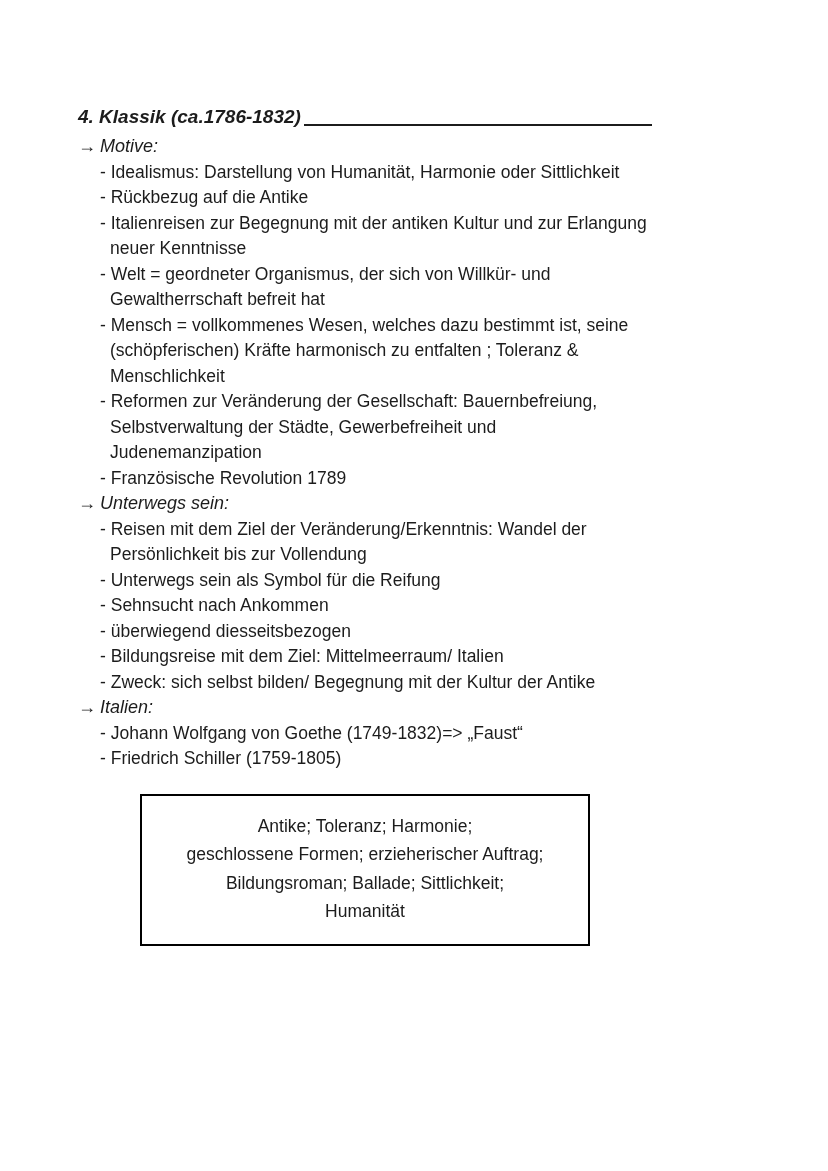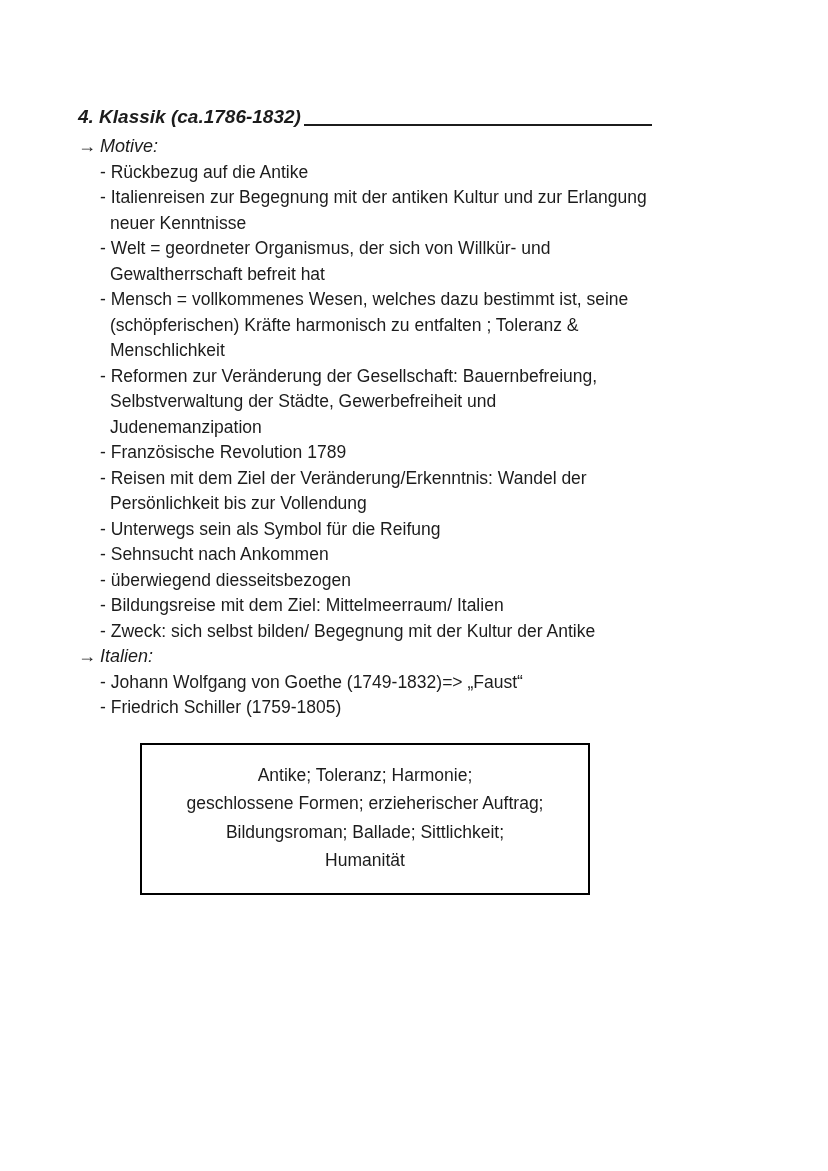--- a/index.html
+++ b/index.html
@@ -79,32 +79,36 @@
 
   <div class="title-row">
     <span class="doc-title">4. Klassik (ca.1786-1832)</span>
     <span class="title-underline"></span>
   </div>
 
   <div class="section">
     <div class="section-heading">
       <span class="arrow">→</span><span class="heading-text">Motive:</span>
     </div>
+    <div class="item"><span class="dash">-</span> <span>Idealismus: Darstellung von Humanität, Harmonie oder Sittlichkeit</span></div>
     <div class="item"><span class="dash">-</span> <span>Rückbezug auf die Antike</span></div>
     <div class="item"><span class="dash">-</span> <span>Italienreisen zur Begegnung mit der antiken Kultur und zur Erlangung neuer Kenntnisse</span></div>
   </div>
 
   <div class="section">
     <div class="item"><span class="dash">-</span> <span>Welt = geordneter Organismus, der sich von Willkür- und Gewaltherrschaft befreit hat</span></div>
     <div class="item"><span class="dash">-</span> <span>Mensch = vollkommenes Wesen, welches dazu bestimmt ist, seine (schöpferischen) Kräfte harmonisch zu entfalten ; Toleranz &amp; Menschlichkeit</span></div>
     <div class="item"><span class="dash">-</span> <span>Reformen zur Veränderung der Gesellschaft: Bauernbefreiung, Selbstverwaltung der Städte, Gewerbefreiheit und Judenemanzipation</span></div>
     <div class="item"><span class="dash">-</span> <span>Französische Revolution 1789</span></div>
   </div>
 
   <div class="section">
+    <div class="section-heading">
+      <span class="arrow">→</span><span class="heading-text">Unterwegs sein:</span>
+    </div>
     <div class="item"><span class="dash">-</span> <span>Reisen mit dem Ziel der Veränderung/Erkenntnis: Wandel der Persönlichkeit bis zur Vollendung</span></div>
     <div class="item"><span class="dash">-</span> <span>Unterwegs sein als Symbol für die Reifung</span></div>
     <div class="item"><span class="dash">-</span> <span>Sehnsucht nach Ankommen</span></div>
     <div class="item"><span class="dash">-</span> <span>überwiegend diesseitsbezogen</span></div>
     <div class="item"><span class="dash">-</span> <span>Bildungsreise mit dem Ziel: Mittelmeerraum/ Italien</span></div>
     <div class="item"><span class="dash">-</span> <span>Zweck: sich selbst bilden/ Begegnung mit der Kultur der Antike</span></div>
   </div>
 
   <div class="section">
     <div class="section-heading">

